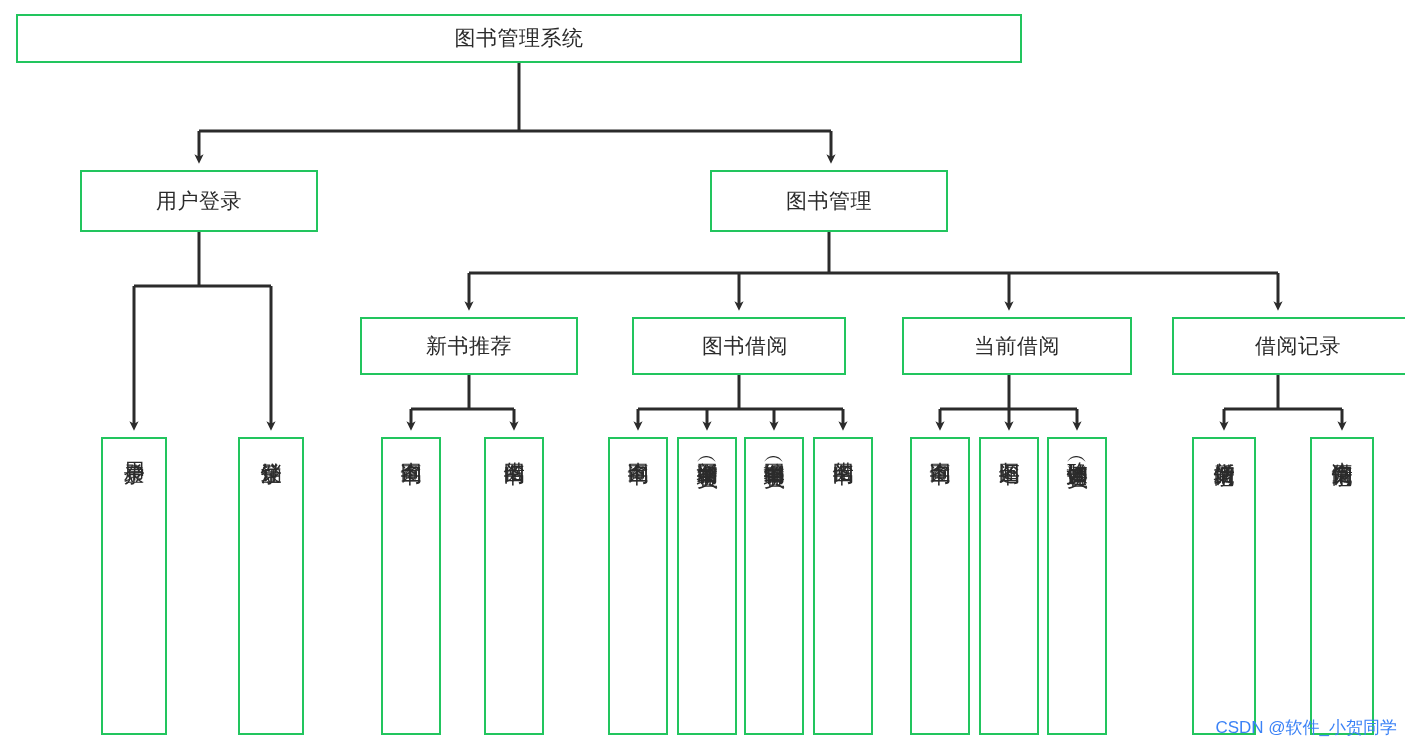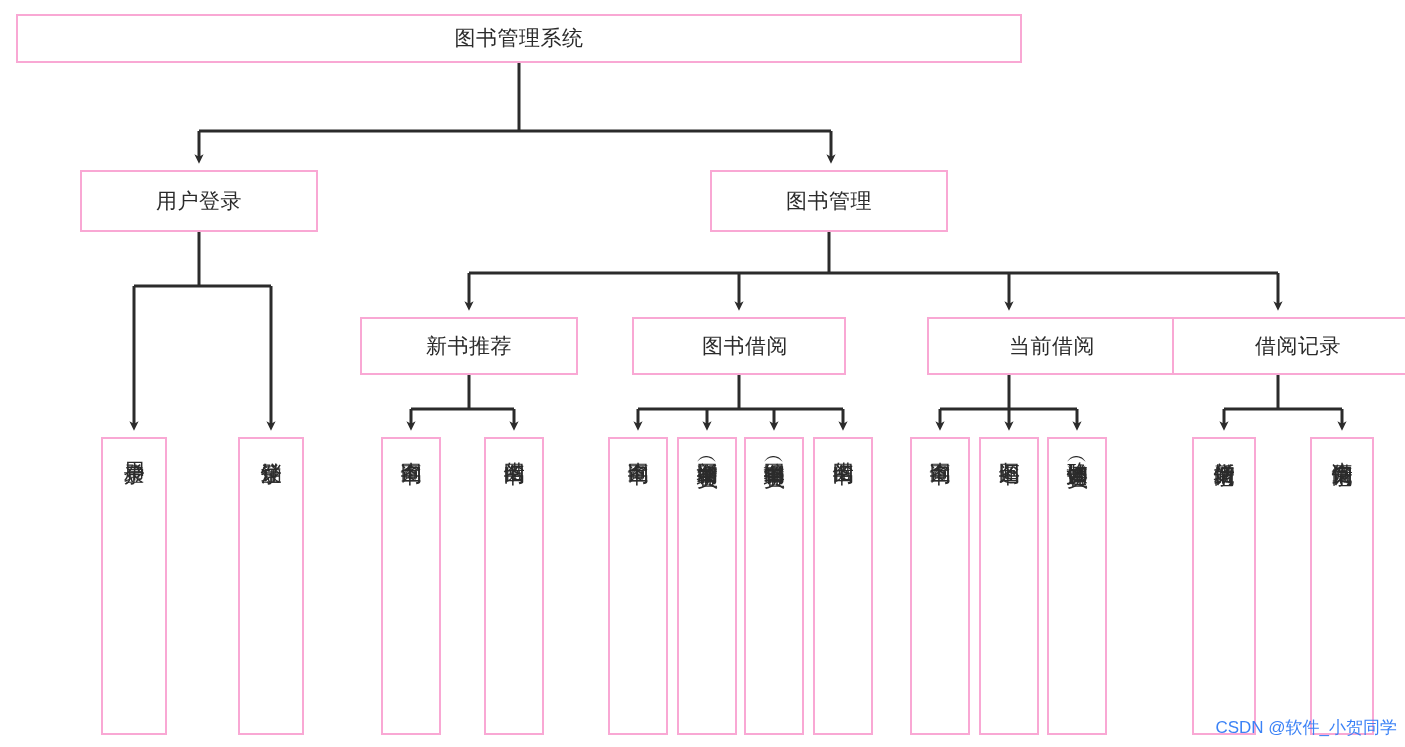--- a/index.html
+++ b/index.html
@@ -20,21 +20,21 @@
   #svg-layer {
     position: absolute;
     left: 0;
     top: 0;
     width: 1405px;
     height: 747px;
   }
   .node {
     position: absolute;
     box-sizing: border-box;
-    border: 2px solid #f9a8d4;
+    border: 2px solid #22c55e;
     background: #ffffff;
     display: flex;
     align-items: center;
     justify-content: center;
     color: #2b2b2b;
   }
   .node-label {
     text-align: center;
     line-height: 1.18;
     letter-spacing: 0.5px;
@@ -134,21 +134,21 @@
   <div class="node h" style="left:710px; top:170px; width:238px; height:62px;">
     <span class="node-label">图书管理</span>
   </div>
 
   <div class="node h" style="left:360px; top:317px; width:218px; height:58px;">
     <span class="node-label">新书推荐</span>
   </div>
   <div class="node h" style="left:632px; top:317px; width:214px; height:58px;padding-left:12px;">
     <span class="node-label">图书借阅</span>
   </div>
-  <div class="node h" style="left:927px; top:317px; width:250px; height:58px;">
+  <div class="node h" style="left:902px; top:317px; width:230px; height:58px;">
     <span class="node-label">当前借阅</span>
   </div>
   <div class="node h" style="left:1172px; top:317px; width:252px; height:58px;">
     <span class="node-label">借阅记录</span>
   </div>
 
   <div class="node v" style="left:101px; top:437px; width:66px; height:298px;">
     <span class="node-label">用户登录</span>
   </div>
   <div class="node v" style="left:238px; top:437px; width:66px; height:298px;">

